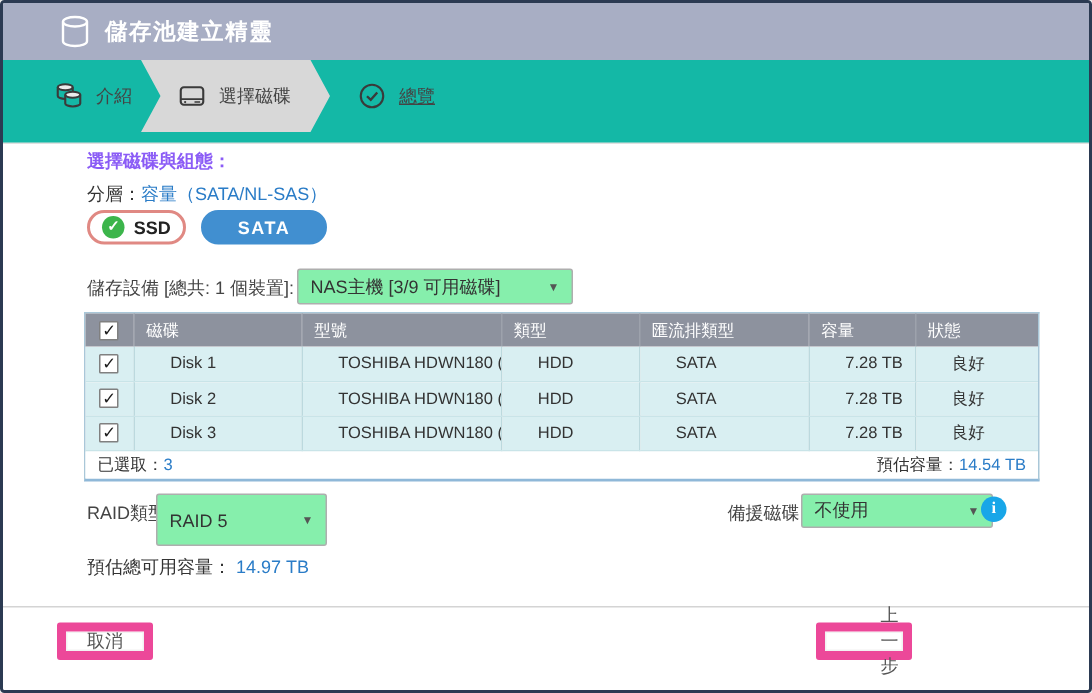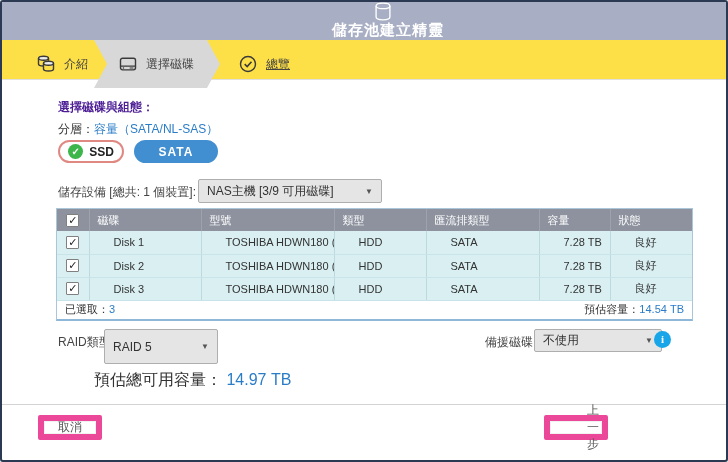--- a/index.html
+++ b/index.html
@@ -7,53 +7,53 @@
   body { font-family:"Liberation Sans", sans-serif; }
 
   .dialog{
     position:relative; width:728px; height:462px; background:#fff;
     border:2px solid #2b3a52; border-radius:3px; overflow:hidden;
   }
 
   
   .titlebar{
     position:absolute; top:0; left:0; right:0; height:38px;
-    background:#a8aec4; display:flex; align-items:center; padding-left:38px;flex-direction:column;
+    background:#a8aec4; display:flex; align-items:center; padding-left:38px;
   }
   .titlebar .title{ color:#fff; font-size:15px; font-weight:bold; letter-spacing:1px; margin-left:10px;}
   .cyl-icon{ width:20px; height:22px; }
 
   
   .stepbar{
-    position:absolute; top:38px; left:0; right:0; height:40px;
-    background:#fde047; border-bottom:1px solid #e0e0e0;
+    position:absolute; top:38px; left:0; right:0; height:56px;
+    background:#14b8a6; border-bottom:1px solid #e0e0e0;
   }
   .step{ position:absolute; top:0; height:48px; display:flex; align-items:center; gap:8px;
          font-size:12px; color:#444; }
   .step-1{ left:34px; }
   .step-2{ left:92px; width:126px; background:#d8d8d8; padding-left:24px;
            clip-path:polygon(0 0, calc(100% - 13px) 0, 100% 50%, calc(100% - 13px) 100%, 0 100%, 13px 50%); }
   .step-3{ left:236px;text-decoration:underline; }
   .step svg{ width:20px; height:20px; }
 
   
-  .heading{ position:absolute; top:97px; left:56px; font-size:12px; font-weight:bold; color:#4c1d95; }
+  .heading{ position:absolute; top:97px; left:56px; font-size:12px; font-weight:bold; color:#8b5cf6; }
   .tier{ position:absolute; top:119px; left:56px; font-size:12px; color:#333; }
   .tier .link{ color:#2a7cc7; cursor:pointer; }
 
   .pills{ position:absolute; top:138px; left:56px; display:flex; gap:10px; }
   .pill{ height:23px; border-radius:12px; display:flex; align-items:center; justify-content:center;
          font-size:12px; font-weight:bold; cursor:pointer; }
   .pill-ssd{ width:66px; background:#fff; border:2px solid #e08983; color:#222; gap:6px; }
   .pill-sata{ width:84px; background:#418fd0; border:2px solid #418fd0; color:#fff; letter-spacing:1px; }
   .circle-check{ width:15px; height:15px; background:#3cb54b; border-radius:50%; color:#fff;
                  font-size:10px; line-height:15px; text-align:center; font-weight:bold; }
 
   .device-label{ position:absolute; top:182px; left:56px; font-size:12px; color:#444; }
-  .select{ background:#e5e5e5; border:1px solid #aeaeae; border-radius:2px; height:24px;
+  .select{ background:#86efac; border:1px solid #aeaeae; border-radius:2px; height:24px;
            display:flex; align-items:center; justify-content:space-between;
            padding:0 8px; font-size:12px; color:#333; cursor:pointer; }
   .select .arrow{ font-size:8px; color:#555; }
   .device-select{ position:absolute; top:177px; left:196px; width:184px; }
 
   
   .disk-table{ position:absolute; top:206px; left:54px; width:637px;
                border:1px solid #a9c7d8; border-bottom:2px solid #8fb8d8; background:#fff; }
   table{ width:100%; border-collapse:collapse; table-layout:fixed; }
   thead th{ background:#8d929e; color:#fff; font-size:11px; font-weight:normal; text-align:left;
@@ -73,21 +73,21 @@
 
   
   .raid-label{ position:absolute; top:332px; left:56px; font-size:12px; color:#444; }
   .raid-select{ position:absolute; top:327px; left:102px; width:114px; height:35px; }
   .spare-label{ position:absolute; top:332px; left:483px; font-size:12px; color:#444; }
   .spare-select{ position:absolute; top:327px; left:532px; width:128px; height:23px; }
   .info-icon{ position:absolute; top:329px; left:652px; width:17px; height:17px; background:#18a6e8;
               border-radius:50%; color:#fff; font-size:11px; font-weight:bold; text-align:center;
               line-height:17px; font-family:"Liberation Serif", serif; cursor:pointer; }
 
-  .total-line{ position:absolute; top:368px; left:56px; font-size:16px; color:#333;margin-left:36px; }
+  .total-line{ position:absolute; top:368px; left:56px; font-size:12px; color:#333; }
 
   
   .footer-divider{ position:absolute; top:402px; left:0; right:0; height:1px; background:#d4d4d4; }
   .btn{ position:absolute; top:413px; height:25px; background:#fff; border:6px solid #ec4899;
         border-radius:2px; font-size:12px; color:#555; display:flex; align-items:center;
         justify-content:center; cursor:pointer; box-shadow:inset 0 0 0 1px #f2f2f2; }
   .btn-cancel{ left:36px; width:64px; }
   .btn-back{ right:118px; width:64px;padding-left:37px; }
   .btn-next{ right:41px; width:68px; }
 </style>

